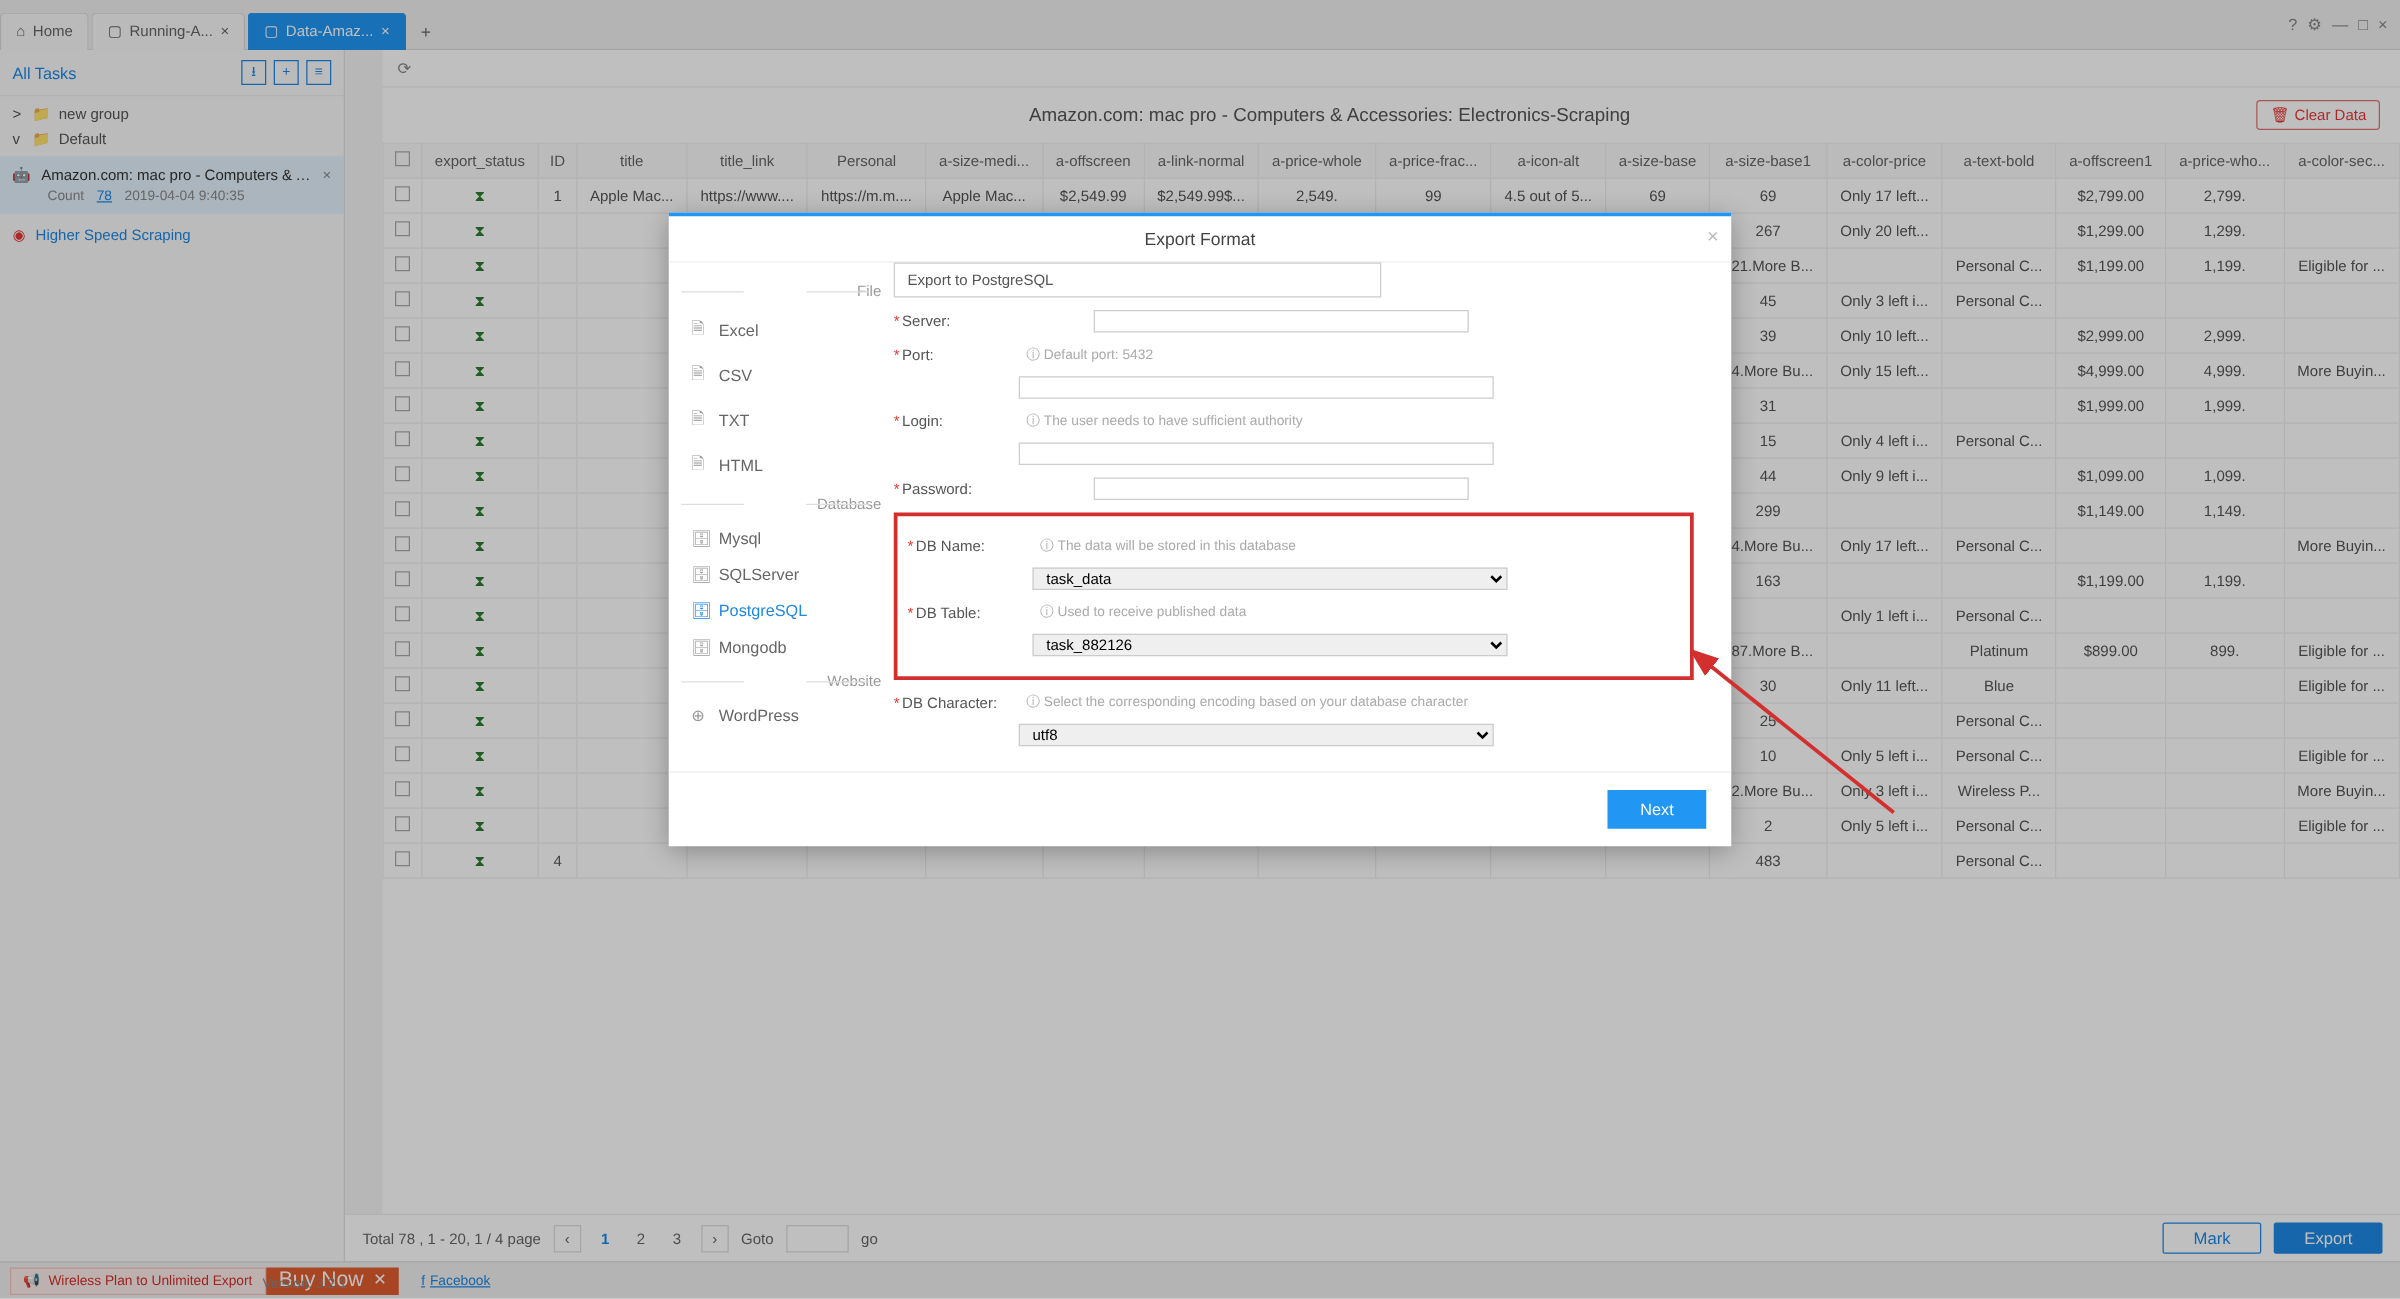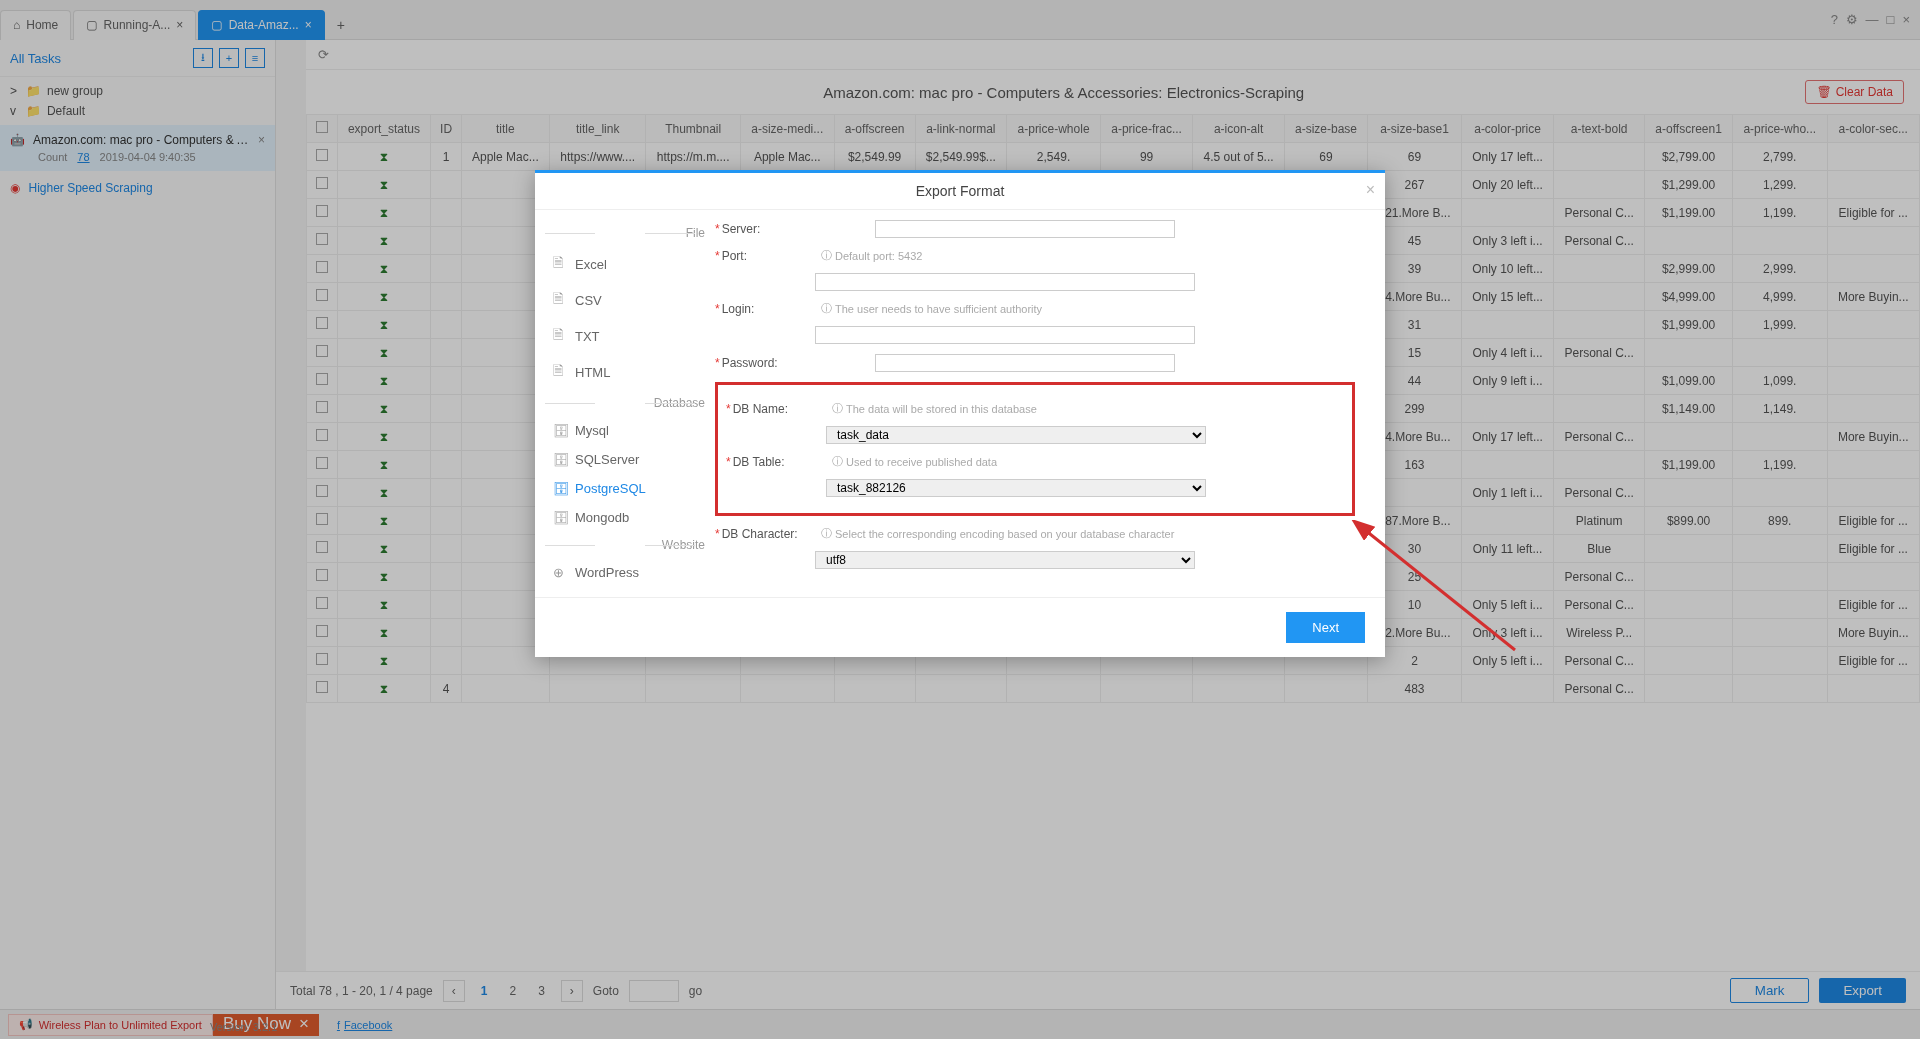--- a/index.html
+++ b/index.html
@@ -152,21 +152,21 @@
     </div>
     <div class="table-wrap">
       <table>
         <thead>
             <tr id="thead-row">
               <th><span class="chk"></span></th>
               <th>export_status</th>
               <th>ID</th>
               <th>title</th>
               <th>title_link</th>
-              <th>Thumbnail</th>
+              <th>Personal</th>
               <th>a-size-medi...</th>
               <th>a-offscreen</th>
               <th>a-link-normal</th>
               <th>a-price-whole</th>
               <th>a-price-frac...</th>
               <th>a-icon-alt</th>
               <th>a-size-base</th>
               <th>a-size-base1</th>
               <th>a-color-price</th>
               <th>a-text-bold</th>
@@ -672,20 +672,21 @@
             <span class="di-icon">🗄</span>
             <span>Mongodb</span>
           </div>
         <div class="dlg-section">Website</div>
         <div class="dlg-item">
             <span class="di-icon">⊕</span>
             <span>WordPress</span>
           </div>
       </div>
       <div class="dlg-content">
+        <div class="mode-box">Export to PostgreSQL</div>
 
         <div class="form-row">
           <label><span class="req">*</span><span>Server:</span></label>
           <span style="width:60px;"></span>
           <input class="w300" style="">
         </div>
         <div class="form-row">
           <label><span class="req">*</span><span>Port:</span></label>
           <span class="hint">ⓘ <span>Default port: 5432</span></span>
         </div>

